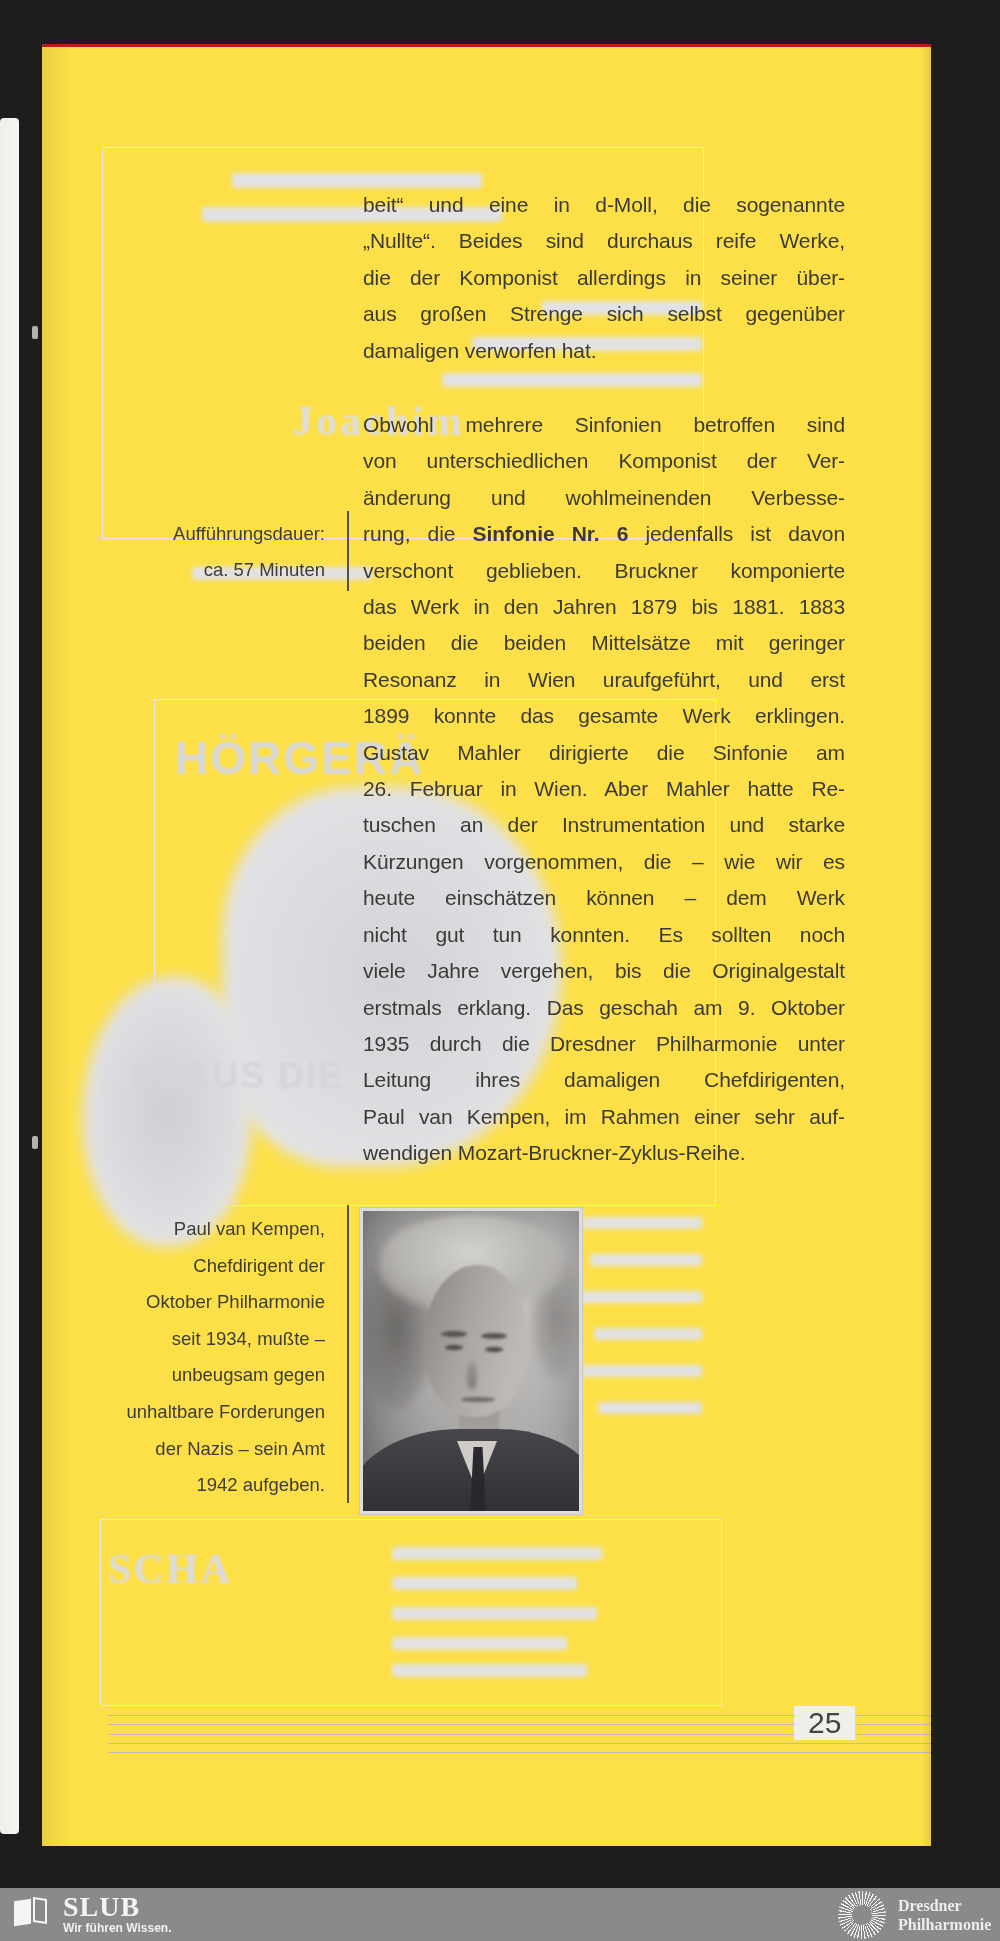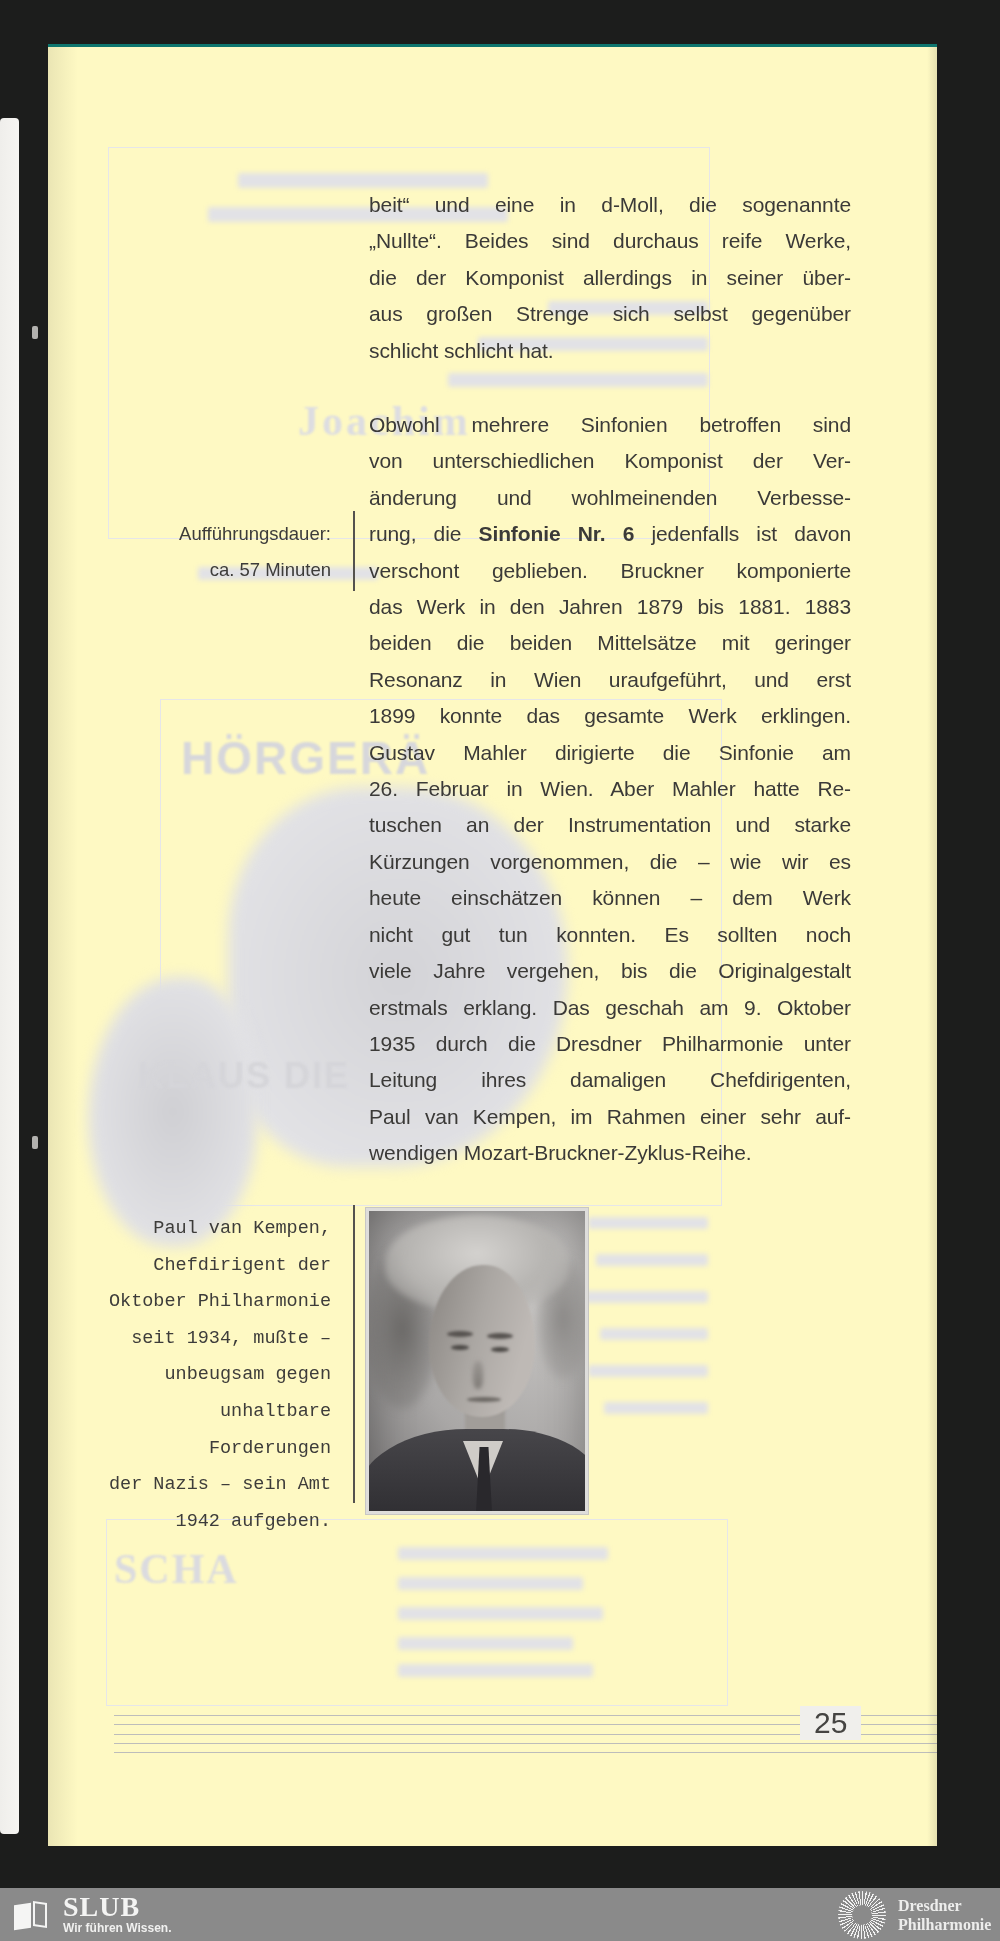--- a/index.html
+++ b/index.html
@@ -7,22 +7,22 @@
     width:1000px;height:1941px;position:relative;overflow:hidden;
     background:#1c1d1c;
     font-family:"Liberation Sans",sans-serif;
   }
   
   .sliver{position:absolute;left:0;top:118px;width:19px;height:1716px;
     background:linear-gradient(to right,#efeeeb,#f6f5f2);border-radius:4px;}
   .staple{position:absolute;left:32px;width:6px;height:13px;background:#d9d8d5;border-radius:2px;opacity:.8;}
   .staple.s1{top:326px}.staple.s2{top:1136px}
   
-  .page{position:absolute;left:48px;top:44px;width:889px;height:1802px;
-    background:#fef9c3;border-top:3px solid #0f766e;box-sizing:border-box;}
+  .page{position:absolute;left:42px;top:44px;width:889px;height:1802px;
+    background:#fde047;border-top:3px solid #b91c1c;box-sizing:border-box;}
   .page::before{content:"";position:absolute;left:0;top:0;bottom:0;width:30px;
     background:linear-gradient(to right,rgba(60,55,48,.10),rgba(60,55,48,0));pointer-events:none;}
   .page::after{content:"";position:absolute;right:0;top:0;bottom:0;width:10px;
     background:linear-gradient(to left,rgba(60,55,48,.12),rgba(60,55,48,0));pointer-events:none;}
   
   .ghost{position:absolute;pointer-events:none;}
   .gtext{position:absolute;font-weight:bold;filter:blur(1.3px);white-space:nowrap;}
   .gbar{position:absolute;background:#e2e2e6;filter:blur(2.5px);border-radius:2px;}
   .gbox{position:absolute;border:1.5px solid #e6e6e9;}
   .gblob{position:absolute;filter:blur(7px);}
@@ -35,21 +35,21 @@
     font-size:21px;line-height:36.4px;letter-spacing:-.1px;}
   .p1{top:140px}.p2{top:360px}
   .tline{text-align:justify;text-align-last:justify;white-space:normal;}
   .tline.last{text-align-last:left;}
   .b{font-weight:bold;}
   
   .mnote{position:absolute;left:40px;width:243px;text-align:right;
     color:#3d3c3a;font-size:18.5px;line-height:36.4px;}
   .note1{top:469px}
   .caption{top:1164px;line-height:36.6px;}
-  .caption .tline{text-align:right;text-align-last:right;font-family:Liberation Mono, monospace;}
+  .caption .tline{text-align:right;text-align-last:right;}
   .divider{position:absolute;width:2px;background:#54524e;}
   .d1{left:305px;top:464px;height:80px;}
   .d2{left:305px;top:1158px;height:298px;}
   
   .photo{position:absolute;left:317px;top:1160px;padding:3px;background:#dedddb;
     border:1px solid #c8c7c4;}
   .photo-img{position:relative;width:216px;height:300px;overflow:hidden;
     background:radial-gradient(140% 120% at 78% 30%,#c7c5c3 0%,#a9a7a6 45%,#7d7b7b 75%,#575657 100%);
     box-shadow:inset 0 0 46px rgba(0,0,0,.28);}
   .photo-img div{position:absolute;}
@@ -75,21 +75,21 @@
     clip-path:polygon(0 0,100% 0,50% 100%);}
   .ph-tie{left:107px;top:236px;width:16px;height:66px;background:#29282c;
     clip-path:polygon(22% 0,78% 0,100% 100%,0 100%);}
   
   .staff{position:absolute;left:66px;top:1668px;width:823px;}
   .sline{height:1px;background:#b6b6ba;margin-bottom:8.3px;opacity:.9;}
   .pagenum{position:absolute;left:752px;top:1659px;z-index:5;
     font-size:30px;color:#454442;background:#f0efec;padding:0 14px;}
   
   .footer{position:absolute;left:0;top:1888px;width:1000px;height:53px;background:#8a8a8a;}
-  .slub{position:absolute;left:14px;top:4px;display:flex;gap:11px;align-items:center;}
+  .slub{position:absolute;left:14px;top:4px;display:flex;gap:11px;}
   .slub-book{position:relative;width:38px;height:30px;margin-top:6px;}
   .leaf-l{position:absolute;left:0;top:2px;width:17px;height:25px;background:#f5f5f4;transform:skewY(-8deg);}
   .leaf-r{position:absolute;left:19px;top:0;width:14px;height:25px;border:2px solid #f5f5f4;
     box-sizing:border-box;transform:skewY(8deg);}
   .slub-name{font-family:"Liberation Serif",serif;font-weight:bold;font-size:28px;
     color:#f4f4f3;letter-spacing:1px;line-height:30px;}
   .slub-tagline{font-weight:bold;font-size:12px;color:#f1f1f0;margin-top:-1px;}
   .phil{position:absolute;left:838px;top:0;height:53px;display:flex;align-items:center;gap:12px;}
   .phil-star{position:relative;width:48px;height:48px;border-radius:50%;
     background:repeating-conic-gradient(#f2f2f2 0deg 3.5deg,rgba(255,255,255,0) 3.5deg 9deg);}
@@ -131,21 +131,21 @@
   <div class="ghost gbar" style="left:350px;top:1530px;width:185px;height:13px"></div>
   <div class="ghost gbar" style="left:350px;top:1560px;width:205px;height:13px"></div>
   <div class="ghost gbar" style="left:350px;top:1590px;width:175px;height:13px"></div>
   <div class="ghost gbar" style="left:350px;top:1617px;width:195px;height:13px"></div>
 
   <div class="para p1">
       <div class="tline">beit“ und eine in d-Moll, die sogenannte</div>
       <div class="tline">„Nullte“. Beides sind durchaus reife Werke,</div>
       <div class="tline">die der Komponist allerdings in seiner über-</div>
       <div class="tline">aus großen Strenge sich selbst gegenüber</div>
-      <div class="tline last">schlicht schlicht hat.</div>
+      <div class="tline last">damaligen verworfen hat.</div>
     </div>
   <div class="para p2">
       <div class="tline">Obwohl mehrere Sinfonien betroffen sind</div>
       <div class="tline">von unterschiedlichen Komponist der Ver-</div>
       <div class="tline">änderung und wohlmeinenden Verbesse-</div>
       <div class="tline"><span>rung, die </span><span class="b">Sinfonie Nr. 6</span><span> jedenfalls ist davon</span></div>
       <div class="tline">verschont geblieben. Bruckner komponierte</div>
       <div class="tline">das Werk in den Jahren 1879 bis 1881. 1883</div>
       <div class="tline">beiden die beiden Mittelsätze mit geringer</div>
       <div class="tline">Resonanz in Wien uraufgeführt, und erst</div>

